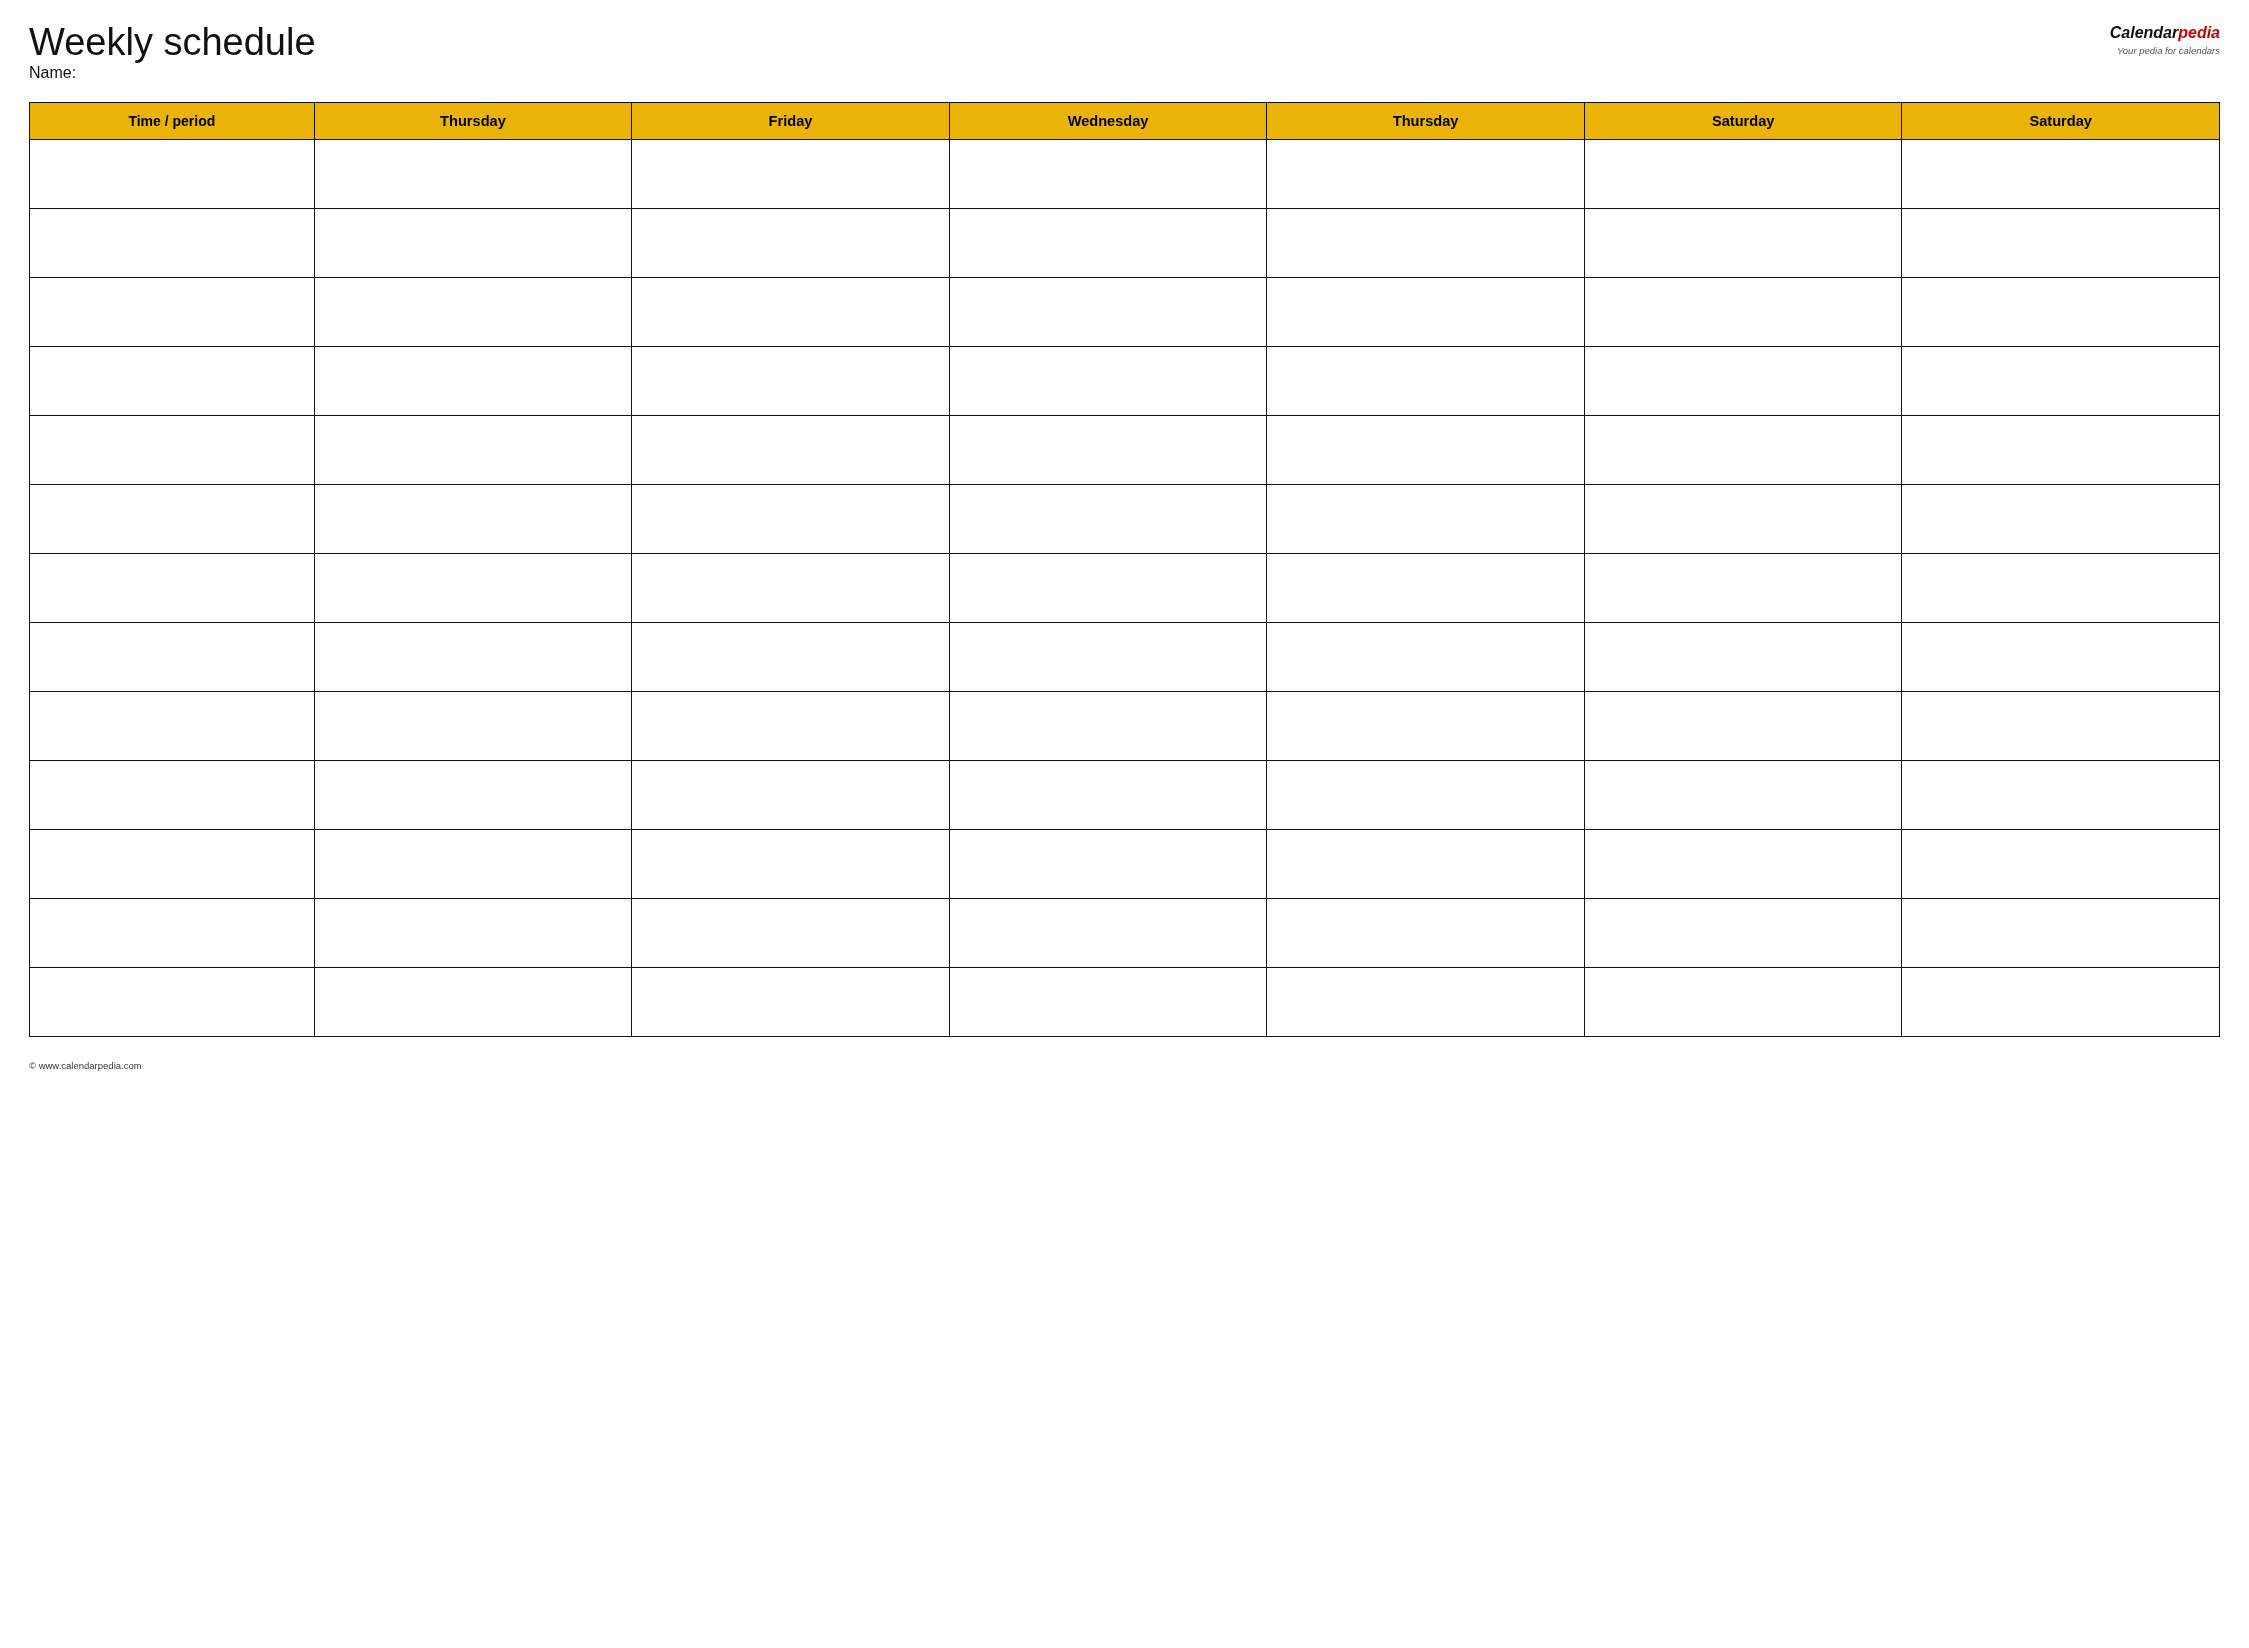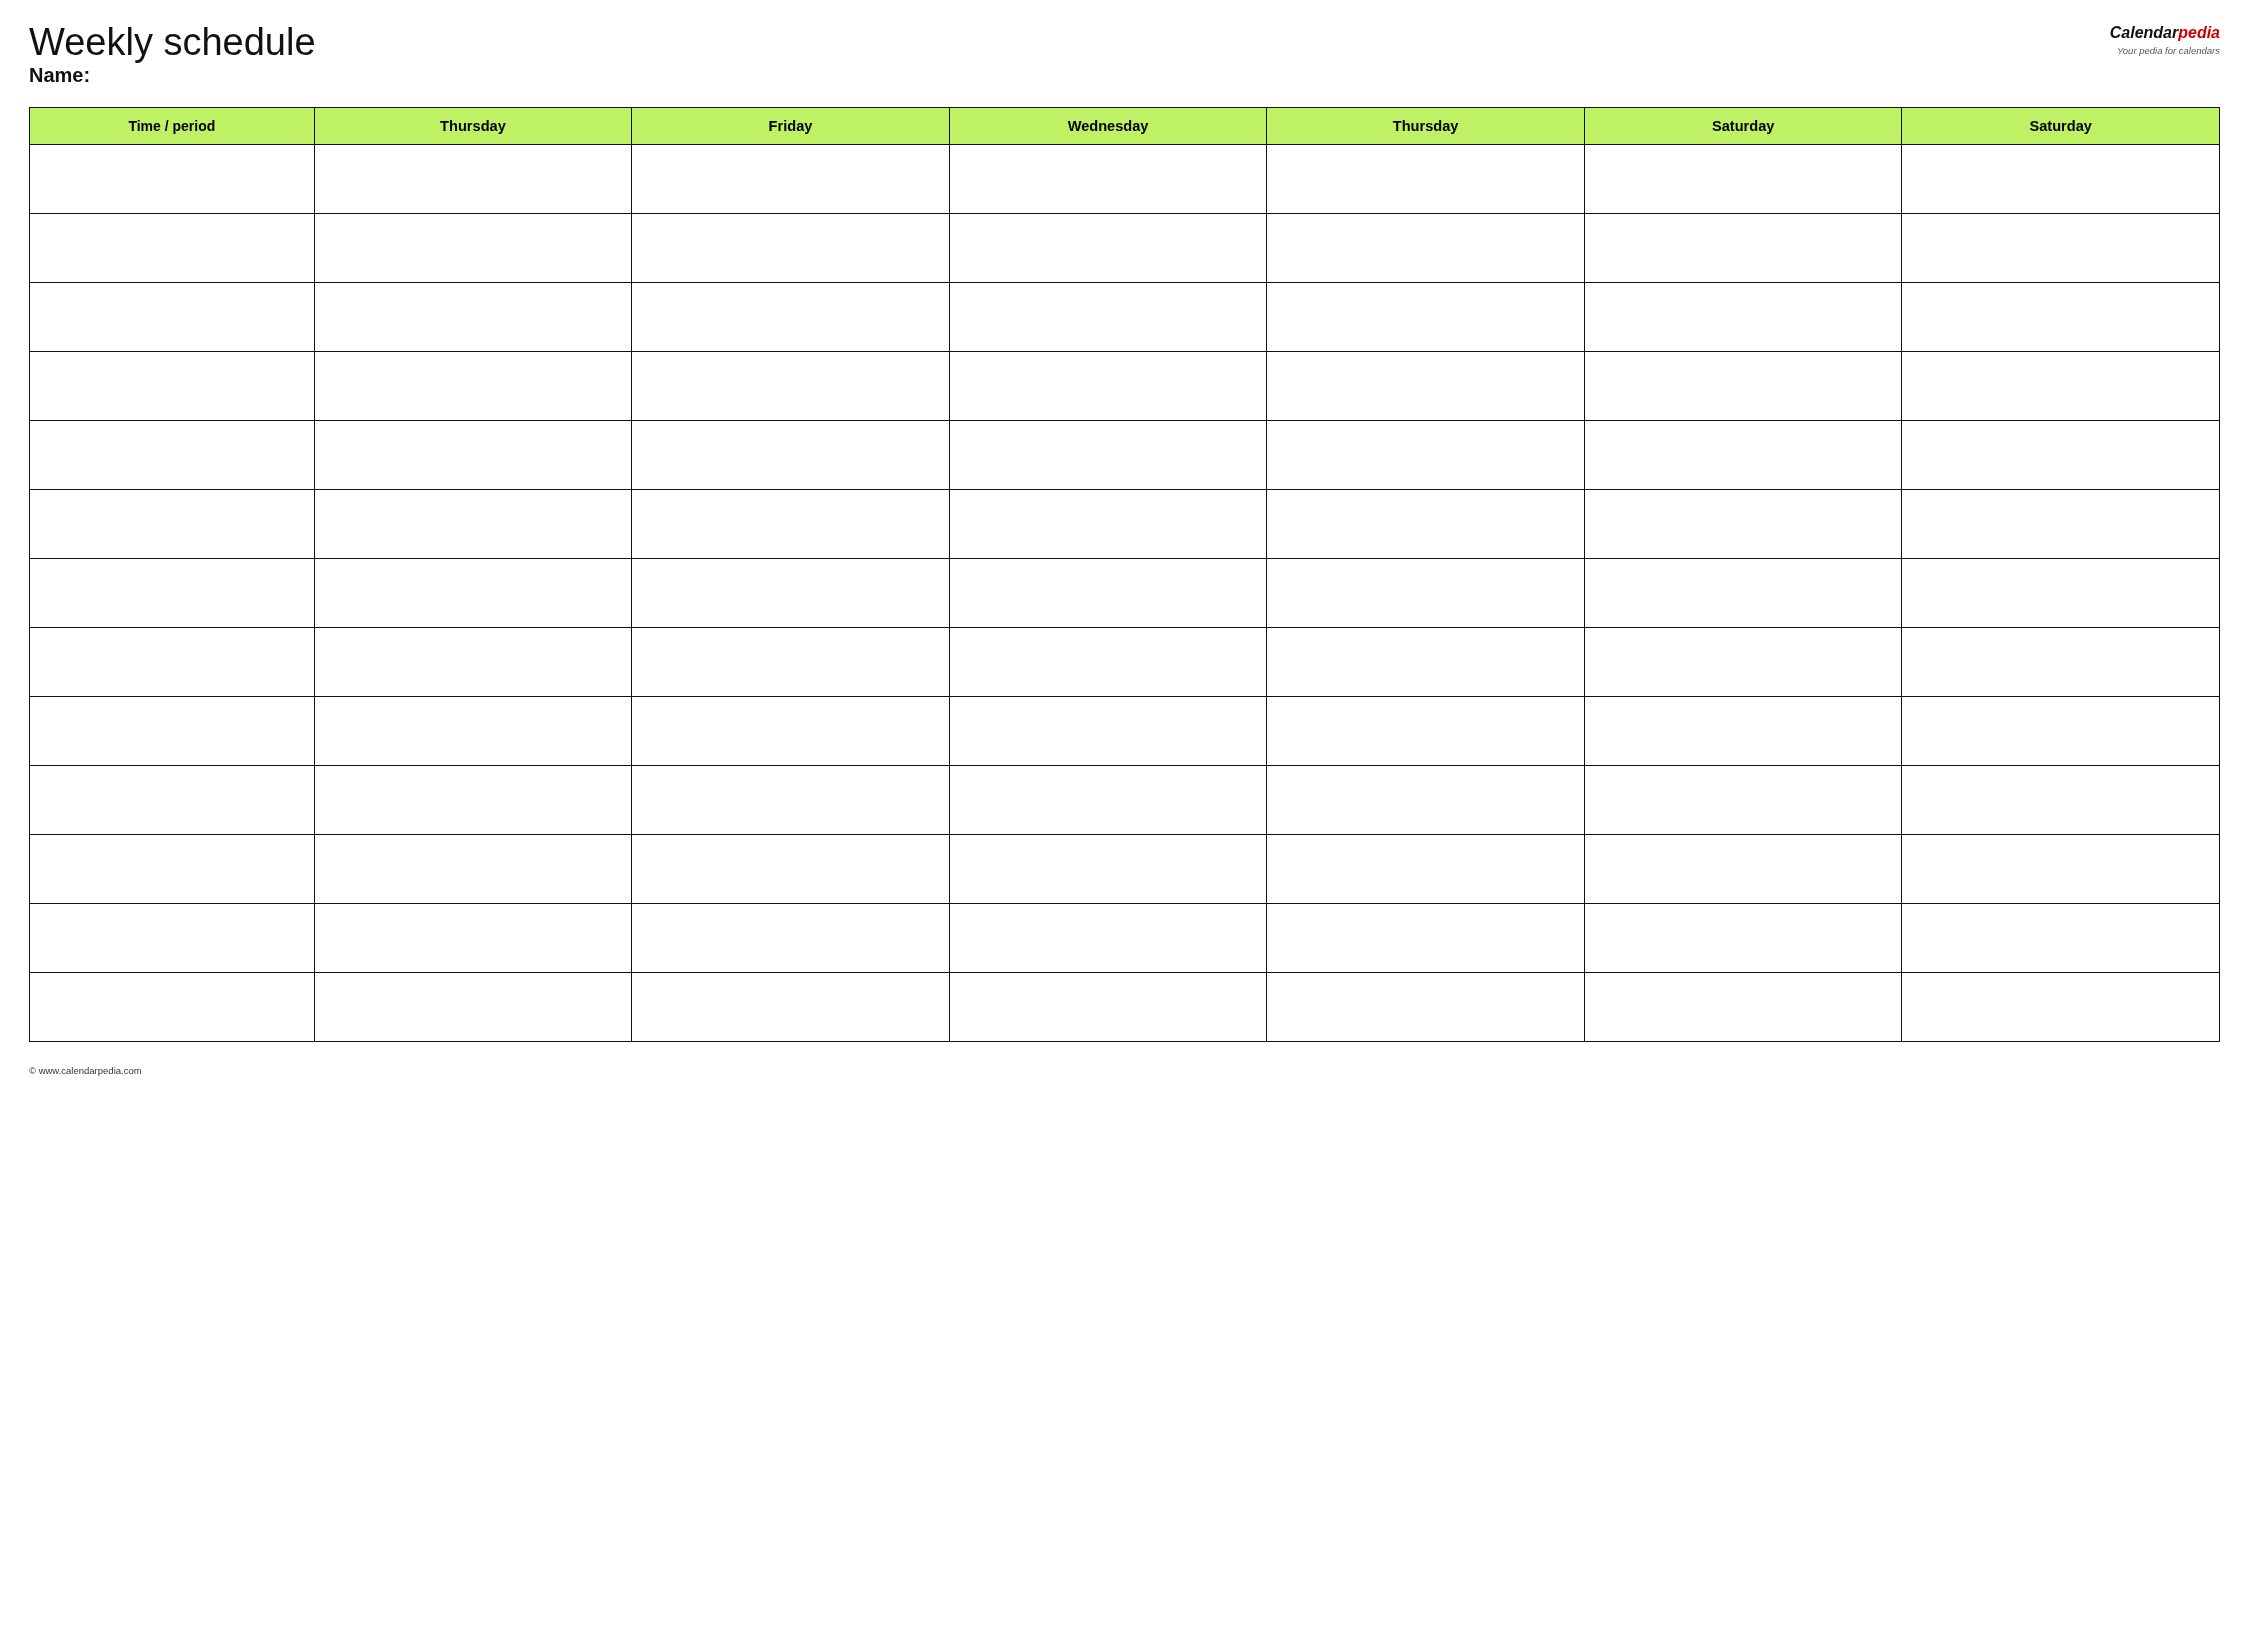--- a/index.html
+++ b/index.html
@@ -49,38 +49,38 @@
     .logo-pedia {
       color: #cc0000;
     }
 
     .logo-tagline {
       font-size: 9.5px;
       color: #555555;
     }
 
     .name-row {
-      font-size: 20px;
-      font-weight: bold;
+      font-size: 16px;
+      font-weight: normal;
       color: #111111;
       margin-bottom: 13px;
     }
 
     .schedule-table {
       width: 100%;
       border-collapse: collapse;
       border: 1.8px solid #111111;
     }
 
     .schedule-table th {
       border: 1.5px solid #111111;
       padding: 10.2px 5.8px;
       font-size: 14.6px;
       font-weight: bold;
-      background: #bef264;
+      background: #eab308;
     }
 
     .schedule-table th.time-col {
       width: 13%;
       font-size: 14px;
     }
 
     .schedule-table th.day-col {
       width: 14.5%;
     }

